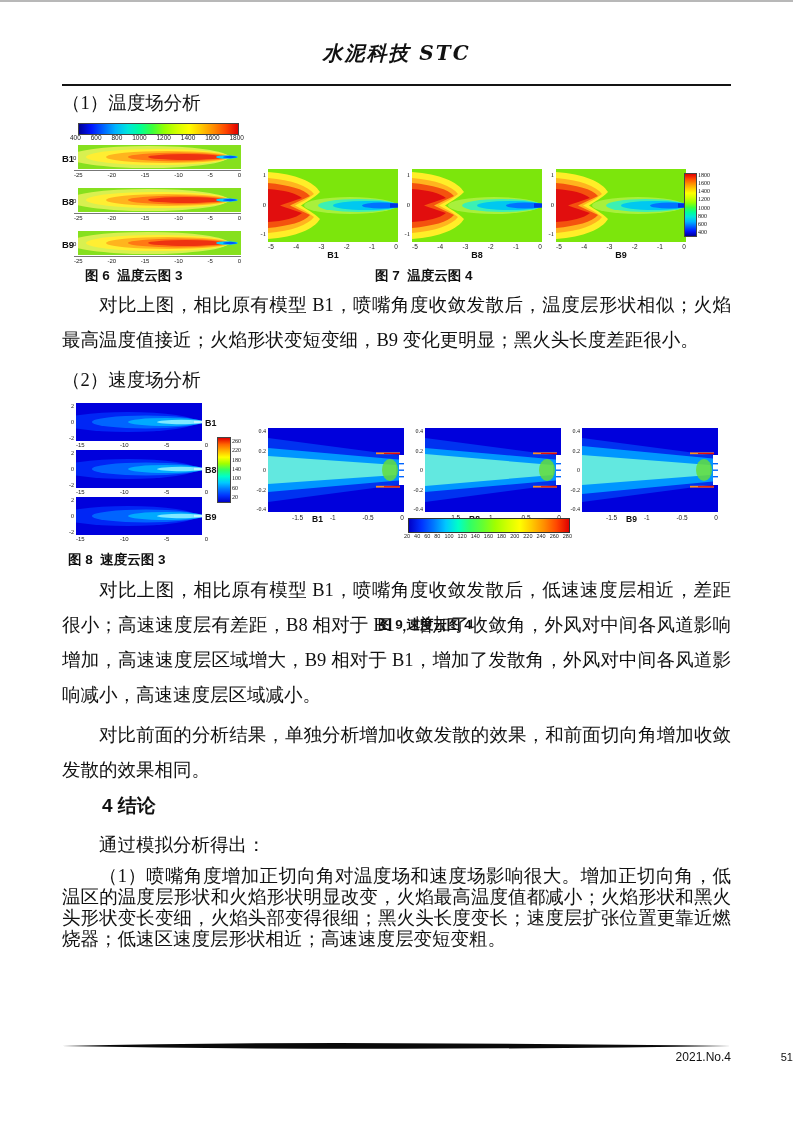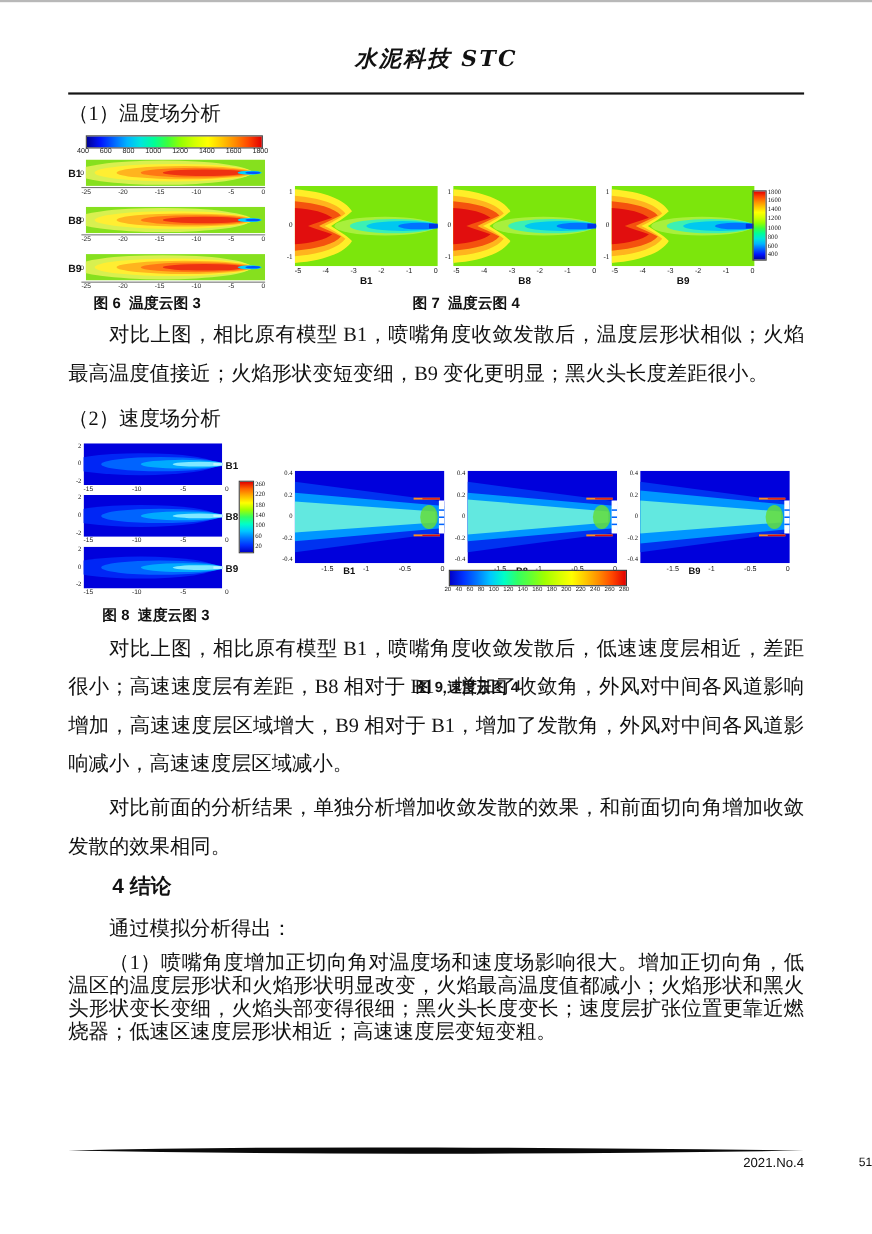--- a/index.html
+++ b/index.html
@@ -476,21 +476,21 @@
         <span>160</span>
         <span>180</span>
         <span>200</span>
         <span>220</span>
         <span>240</span>
         <span>260</span>
         <span>280</span>
       </div>
   </div>
 
-  <div class="abs fig-caption" style="left:93px;top:551px;">图 8  速度云图 3</div>
+  <div class="abs fig-caption" style="left:68px;top:551px;">图 8  速度云图 3</div>
   <div class="abs fig-caption" style="left:378px;top:572px;margin-top:44px;">图 9 速度云图 4</div>
 
   <div class="abs para" style="top:573px;">对比上图，相比原有模型 B1，喷嘴角度收敛发散后，低速速度层相近，差距很小；高速速度层有差距，B8 相对于 B1，增加了收敛角，外风对中间各风道影响增加，高速速度层区域增大，B9 相对于 B1，增加了发散角，外风对中间各风道影响减小，高速速度层区域减小。</div>
 
   <div class="abs para" style="top:718px;">对比前面的分析结果，单独分析增加收敛发散的效果，和前面切向角增加收敛发散的效果相同。</div>
 
   <div class="abs conc-head" style="top:793px;">4 结论</div>
 
   <div class="abs para" style="top:828px;">通过模拟分析得出：</div>
 

